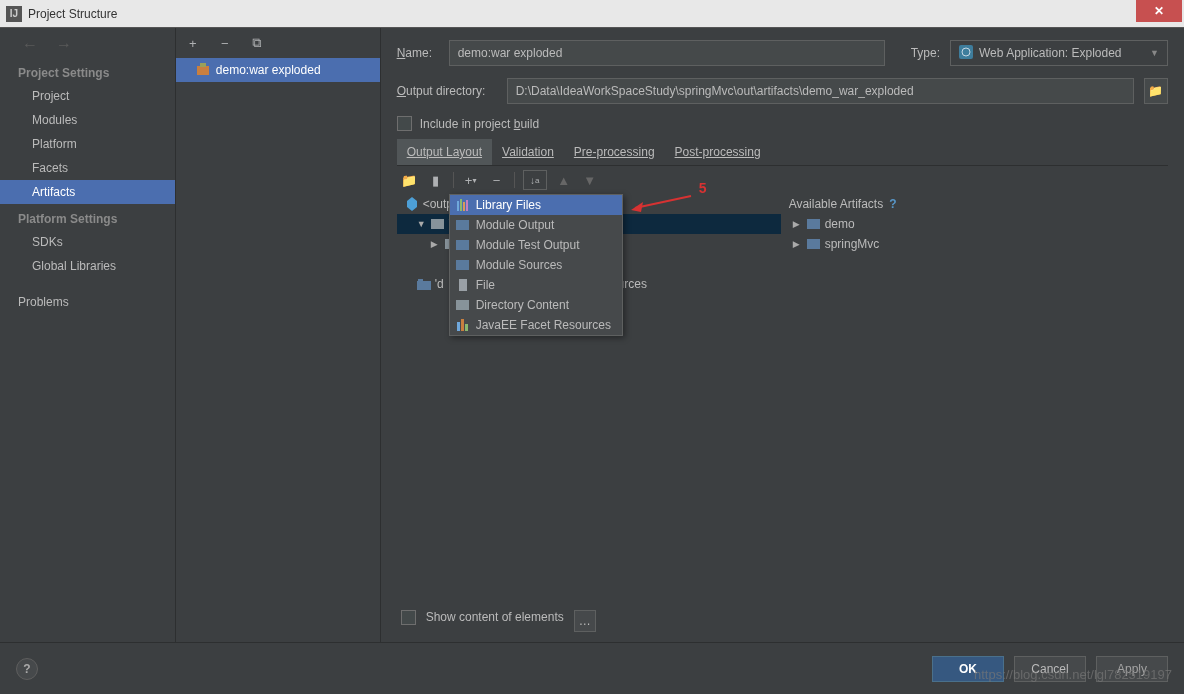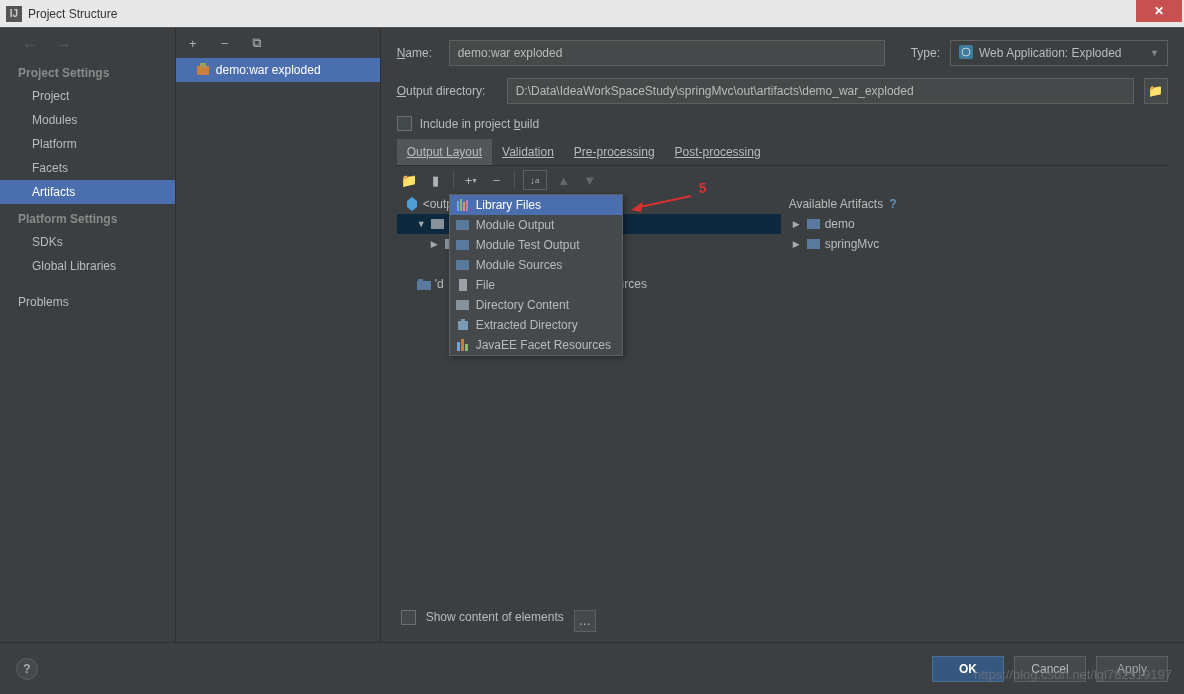--- a/index.html
+++ b/index.html
@@ -239,29 +239,20 @@
           </div>
           <div class="popup-item">
             <span class="ico">
                 <span class="ico-folder"></span>
               </span>
             <span>Directory Content</span>
           </div>
           <div class="popup-item">
             <span class="ico">
               <svg width="12" height="12">
-                  <rect x="1" y="2" width="10" height="9" fill="#7a9bb5"></rect>
-                  <rect x="4" y="0" width="4" height="3" fill="#7a9bb5"></rect>
-                </svg>
-            </span>
-            <span>Extracted Directory</span>
-          </div>
-          <div class="popup-item">
-            <span class="ico">
-              <svg width="12" height="12">
                   <rect x="0" y="3" width="3" height="9" fill="#6fa8dc"></rect>
                   <rect x="4" y="0" width="3" height="12" fill="#c97f3f"></rect>
                   <rect x="8" y="5" width="3" height="7" fill="#89b86f"></rect>
                 </svg>
             </span>
             <span>JavaEE Facet Resources</span>
           </div>
         </div>
       </div>
 

